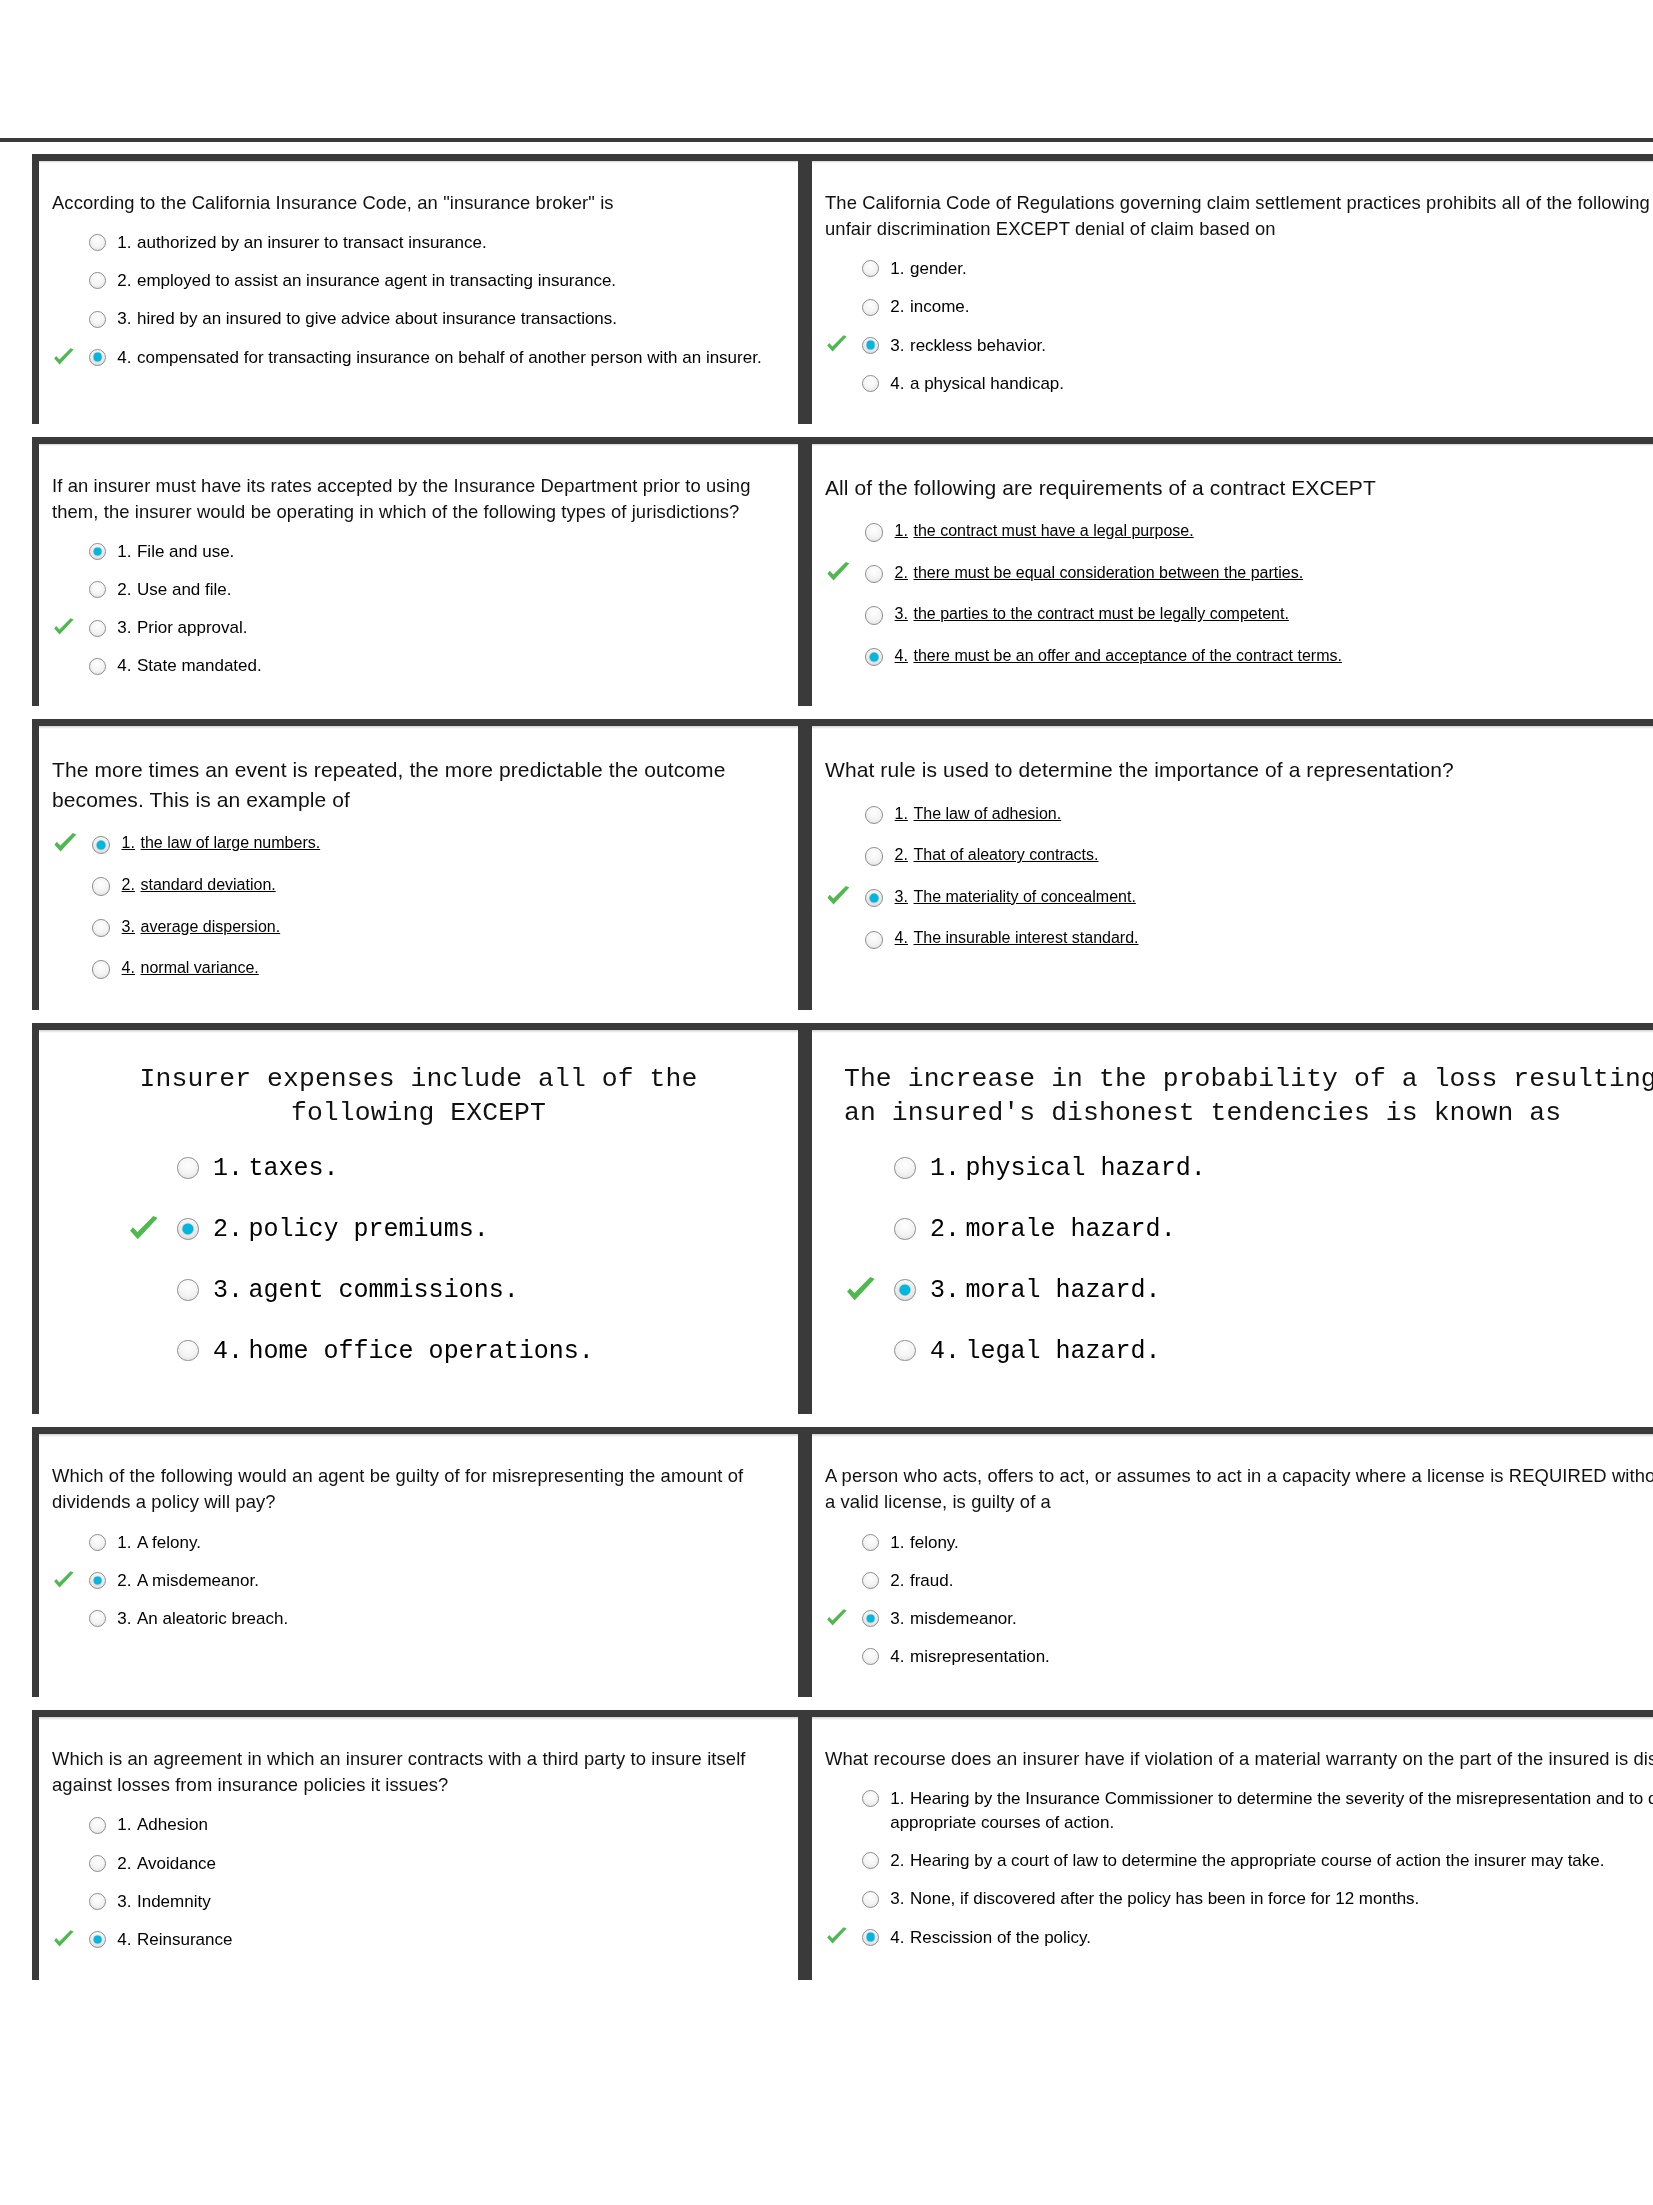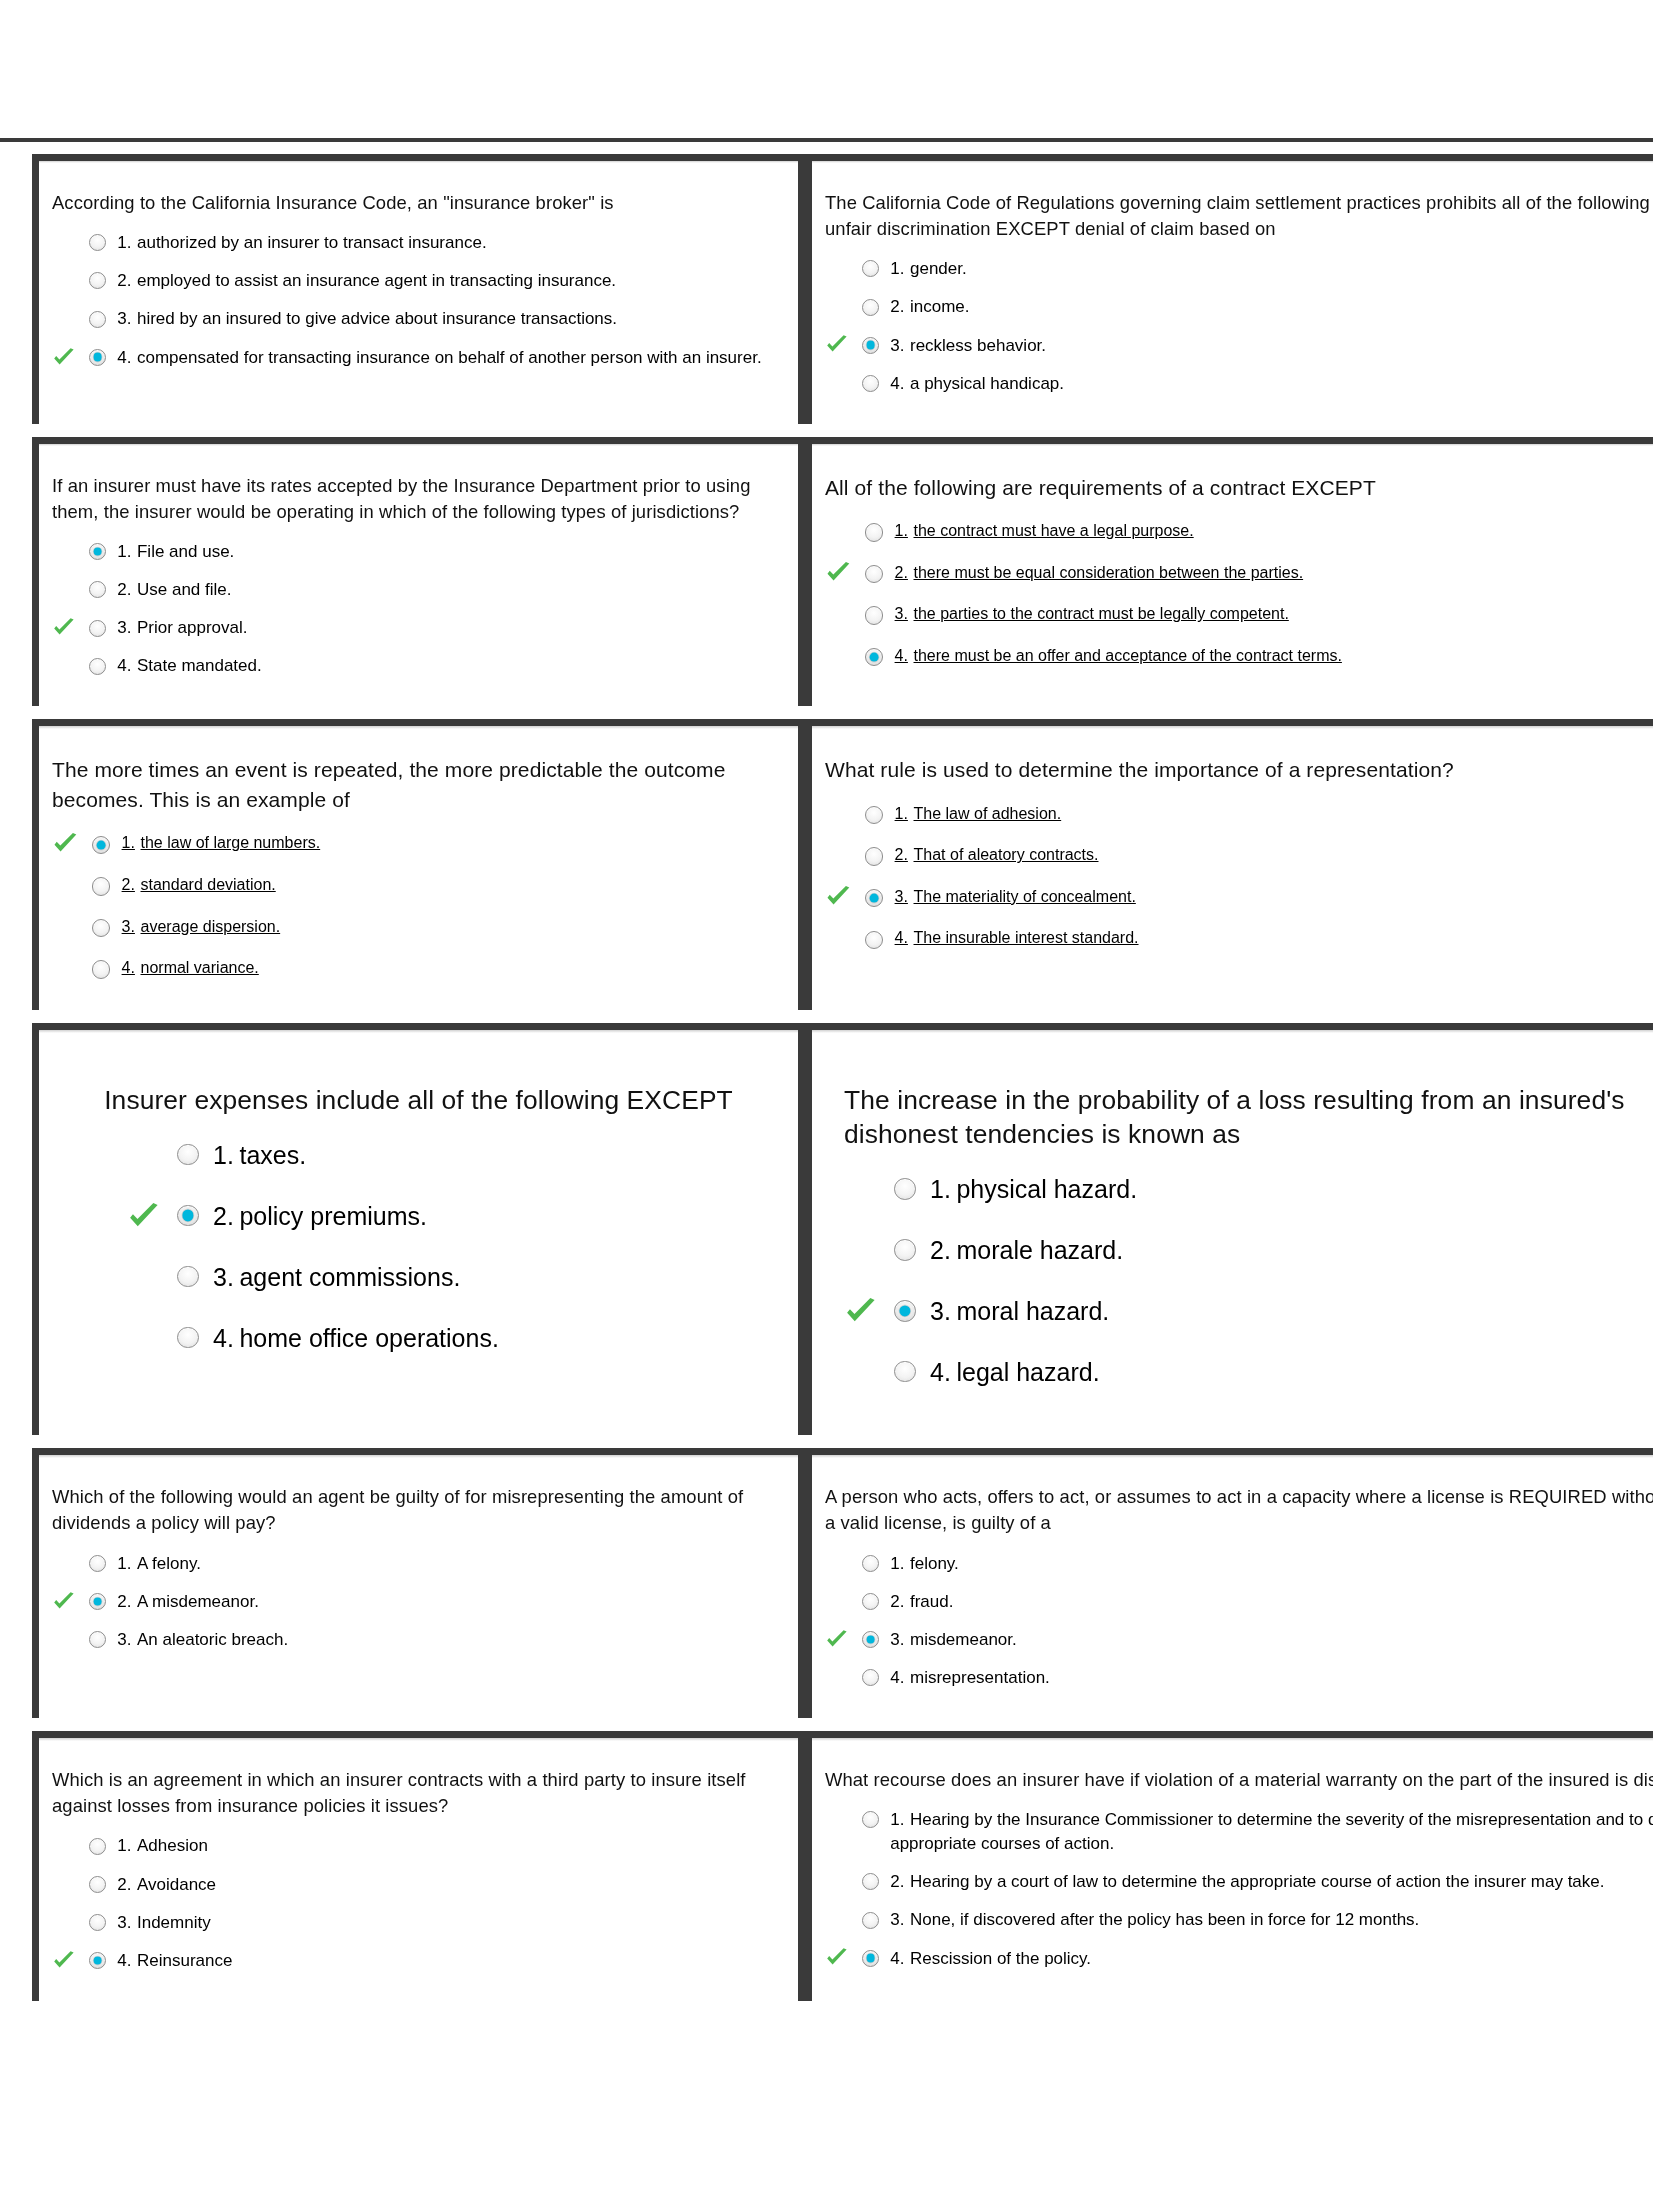--- a/index.html
+++ b/index.html
@@ -118,21 +118,21 @@
   }
   .opt-num { margin-right: 5.6px; }
 
   
   .card.big .qtext { font-size: 26.4px; line-height: 1.3; }
   .card.big .opt-label { font-size: 25px; line-height: 1.35; }
   .card.big .opt { padding: 13.6px 0 13.6px 50px; }
   .card.big .radio { width: 21.6px; height: 21.6px; margin-right: 14.4px; margin-top: 4.8px; }
   .card.big .opt.selected .radio::after { width: 11.2px; height: 11.2px; }
   .card.big .tick { width: 34px; height: 34px; }
-  .card.big .card-inner { padding: 48px 32px 32px 32px; }
+  .card.big .card-inner { padding: 27px 32px 32px 32px; font-family: Liberation Mono, monospace; }
 
   .card.center .qtext { text-align: center; }
   .card.center .options { padding-left: 56px; }
 
   
   .card.med .qtext { font-size: 21px; }
   .card.med .opt-label { font-size: 16px; text-decoration: underline; }
   .card.med .opt { padding: 9.6px 0 9.6px 40px; }
   .card.med .radio { width: 18.4px; height: 18.4px; }
   .card.med .tick { width: 27px; height: 27px; }

